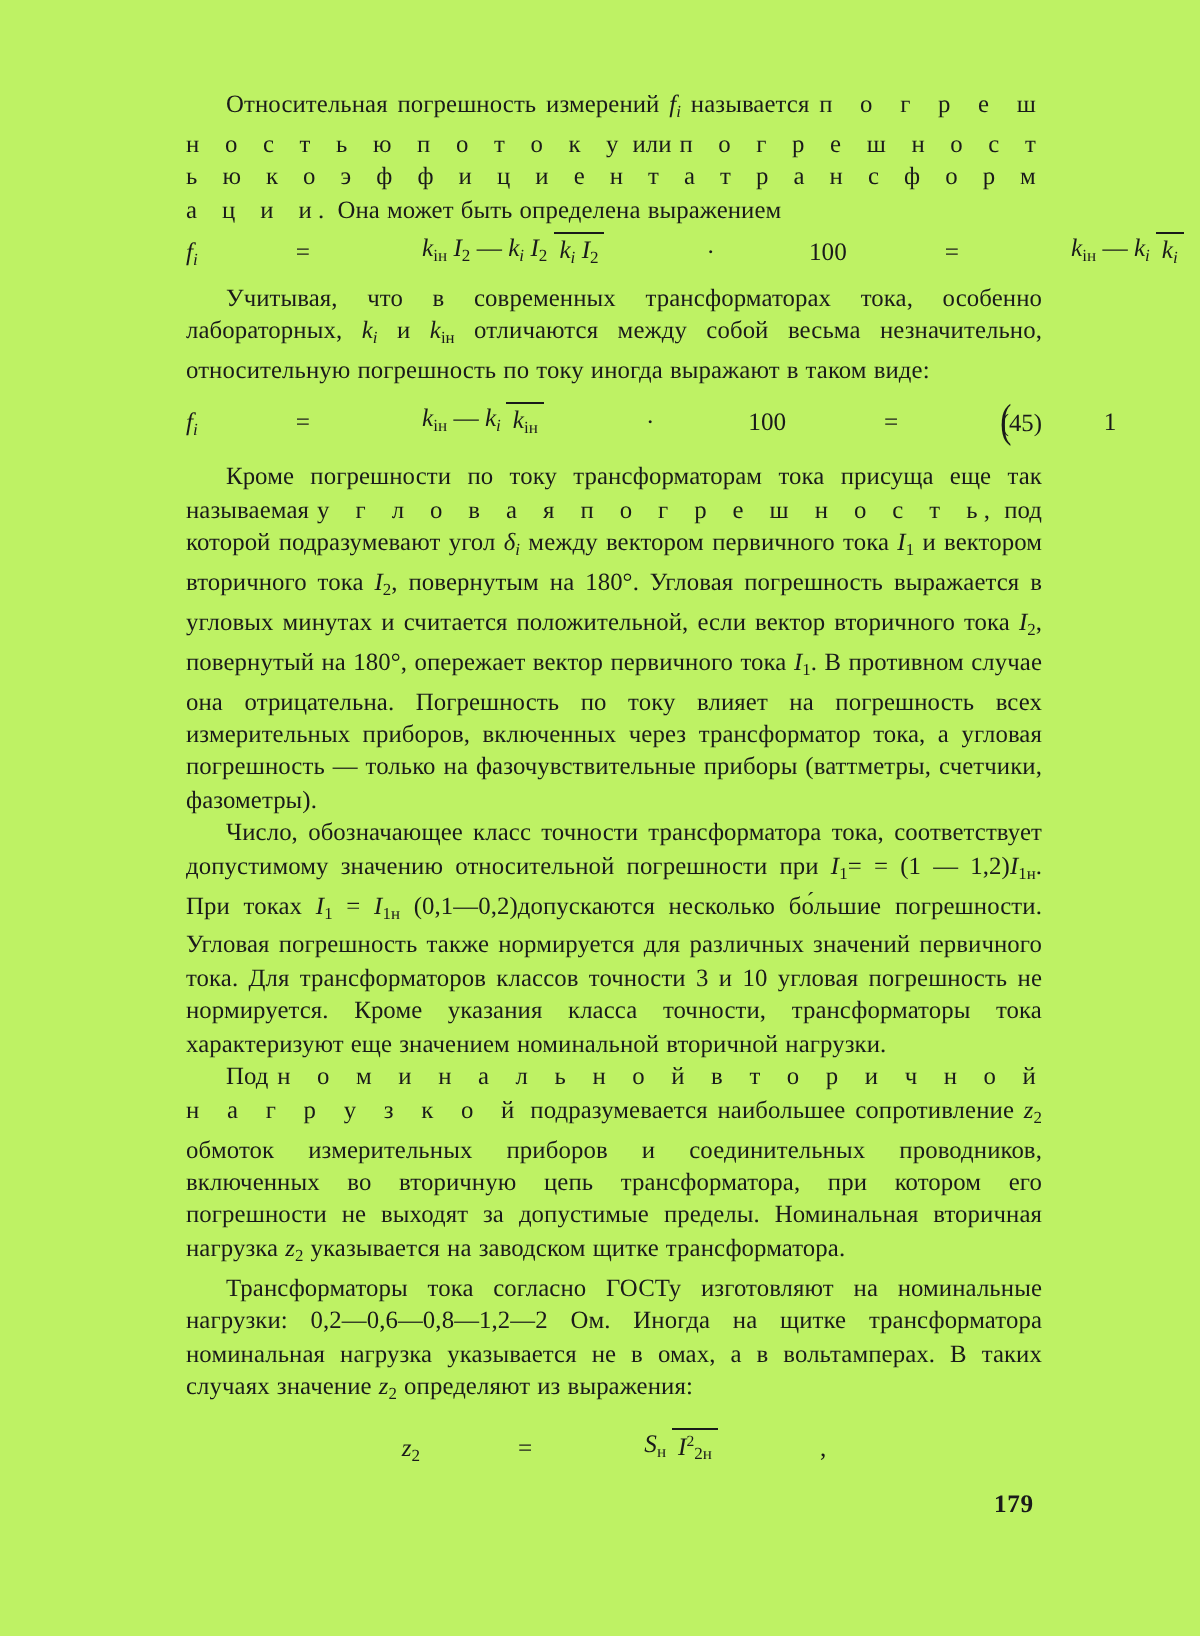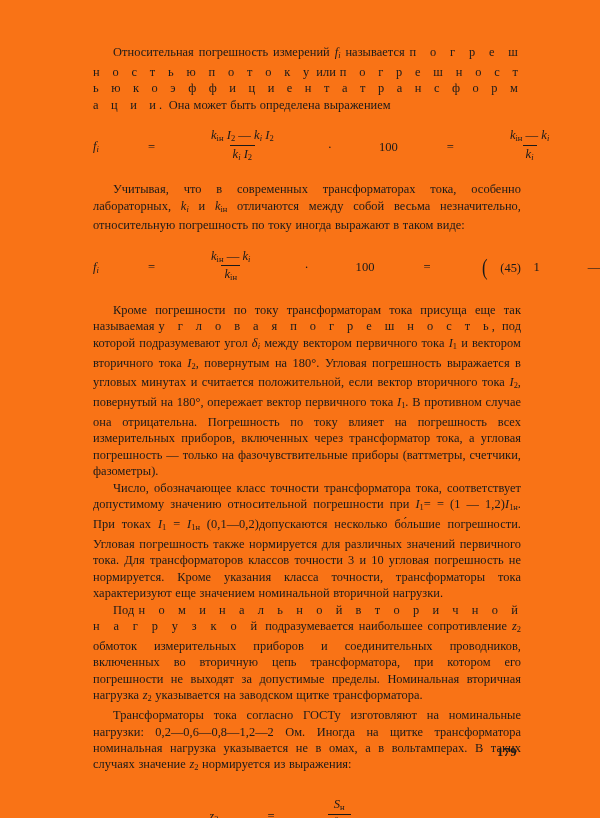--- a/index.html
+++ b/index.html
@@ -13,21 +13,21 @@
     position: relative;
     font-family: "Liberation Serif", "DejaVu Serif", serif;
     color: #1a1a1a;
     overflow: hidden;
   }
   #page {
     position: absolute;
     left: 0; top: 0;
     width: 600px;
     height: 818px;
-    background: #f97316;
+    background: #bef264;
   }
   .text-col {
     position: absolute;
     left: 93px;
     top: 44px;
     width: 428px;
   }
   p.para {
     margin: 0;
     font-size: 12.4px;
@@ -69,24 +69,24 @@
     vertical-align: -0.28em;
     font-style: italic;
   }
   .sup {
     font-size: 0.62em;
     vertical-align: 0.55em;
     font-style: normal;
   }
   .frac {
     display: inline-flex;
-    flex-direction: column;
+    flex-direction: row;
     align-items: center;
     vertical-align: middle;
-    margin: 12px 4px;
+    margin: 0 4px;
     position: relative;
     top: -0.15em;
   }
   .frac .num {
     padding: 0 3px 1px 3px;
     line-height: 1.18;
   }
   .frac .den {
     padding: 1px 3px 0 3px;
     border-top: 1.1px solid #1a1a1a;
@@ -188,21 +188,21 @@
 
     <div class="gap-after-eq"></div>
 
     <p class="para"><span class="indent"></span><span>Кроме погрешности по току трансформаторам тока присуща еще так называемая </span><span class="sp">у г л о в а я   п о г р е ш н о с т ь,</span><span> под которой подразумевают угол </span><span class="it"><span>δ</span><span class="sub-it">i</span></span><span> между вектором первичного тока </span><span class="it"><span>I</span><span class="sub">1</span></span><span> и вектором вторичного тока </span><span class="it"><span>I</span><span class="sub">2</span></span><span>, повернутым на 180°. Угловая погрешность выражается в угловых минутах и считается положительной, если вектор вторичного тока </span><span class="it"><span>I</span><span class="sub">2</span></span><span>, повернутый на 180°, опережает вектор первичного тока </span><span class="it"><span>I</span><span class="sub">1</span></span><span>. В противном случае она отрицательна. Погрешность по току влияет на погрешность всех измерительных приборов, включенных через трансформатор тока, а угловая  погрешность — только  на фазочувствительные  приборы (ваттметры, счетчики, фазометры).</span></p>
 
 
     <p class="para"><span class="indent"></span><span>Число, обозначающее класс точности трансформатора тока, соответствует допустимому значению относительной погрешности при </span><span class="it"><span>I</span><span class="sub">1</span></span><span>= = (1 — 1,2)</span><span class="it"><span>I</span><span class="sub">1н</span></span><span>. При токах   </span><span class="it"><span>I</span><span class="sub">1</span></span><span> = </span><span class="it"><span>I</span><span class="sub">1н</span></span><span>  (0,1—0,2)допускаются несколько бо́льшие погрешности. Угловая погрешность также нормируется для различных значений первичного тока. Для трансформаторов классов точности 3 и 10 угловая погрешность не нормируется. Кроме указания класса точности, трансформаторы тока характеризуют еще значением номинальной вторичной нагрузки.</span></p>
 
     <p class="para"><span class="indent"></span><span>Под </span><span class="sp">н о м и н а л ь н о й    в т о р и ч н о й    н а г р у з к о й</span><span> подразумевается наибольшее сопротивление </span><span class="it"><span>z</span><span class="sub">2</span></span><span>  обмоток измерительных приборов и соединительных проводников, включенных во вторичную цепь  трансформатора, при котором его погрешности не выходят за допустимые пределы. Номинальная вторичная нагрузка </span><span class="it"><span>z</span><span class="sub">2</span></span><span> указывается на заводском щитке  трансформатора.</span></p>
 
-    <p class="para"><span class="indent"></span><span>Трансформаторы тока согласно ГОСТу изготовляют на номинальные нагрузки: 0,2—0,6—0,8—1,2—2 Ом. Иногда на щитке трансформатора номинальная нагрузка указывается не в омах, а в вольтамперах. В таких случаях значение </span><span class="it"><span>z</span><span class="sub">2</span></span><span> нормируется из выражения:</span></p>
+    <p class="para"><span class="indent"></span><span>Трансформаторы тока согласно ГОСТу изготовляют на номинальные нагрузки: 0,2—0,6—0,8—1,2—2 Ом. Иногда на щитке трансформатора номинальная нагрузка указывается не в омах, а в вольтамперах. В таких случаях значение </span><span class="it"><span>z</span><span class="sub">2</span></span><span> определяют из выражения:</span></p>
 
     <div style="height:11px"></div>
 
     <div class="eq-block">
       <span class="eq-row">
         <span class="it"><span>z</span><span class="sub">2</span></span>
         <span class="op-eq">=</span>
         <span class="frac">
           <span class="num"><span class="it">S</span><span class="sub">н</span></span>
           <span class="den"><span class="it">I</span><span class="sup">2</span><span class="sub">2н</span></span>

